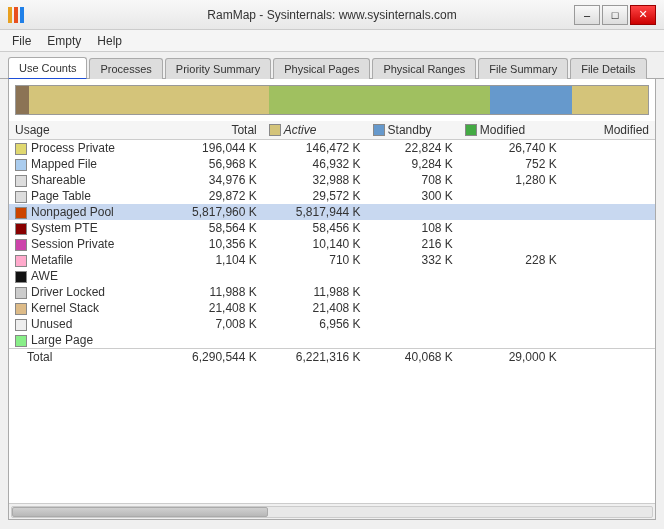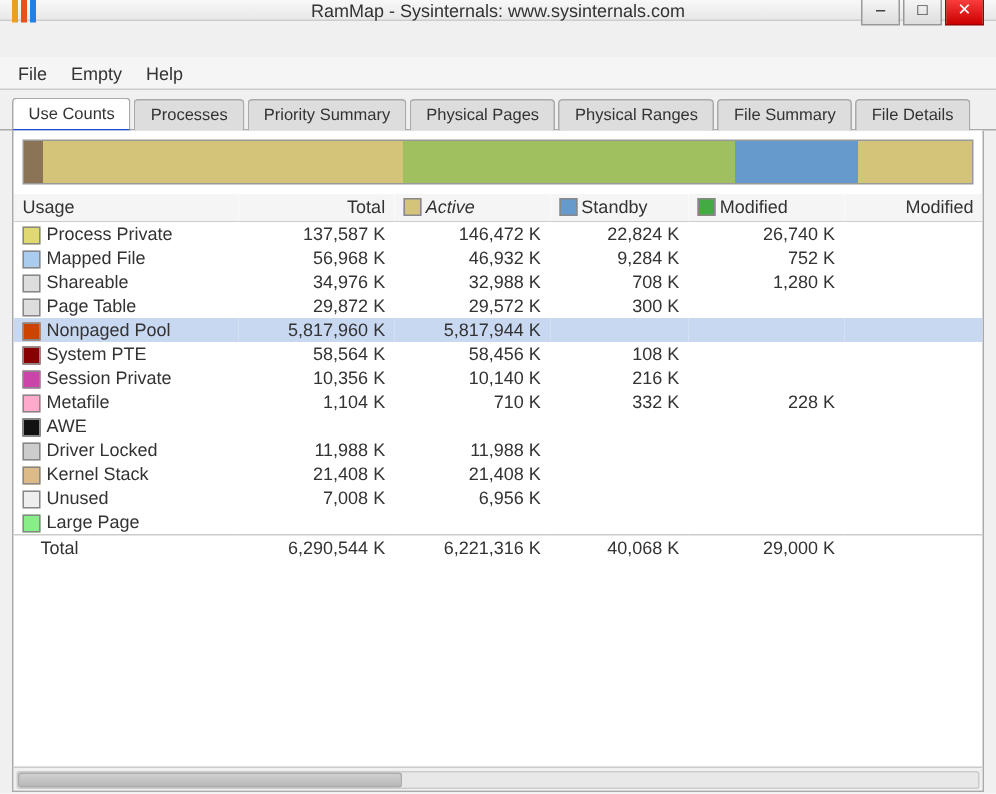--- a/index.html
+++ b/index.html
@@ -1,21 +1,21 @@
 <!DOCTYPE html>
 <html><head>
   <meta charset="utf-8">
   <style>
     * { box-sizing: border-box; margin: 0; padding: 0; }
     body { font-family: 'Segoe UI', Tahoma, Arial, sans-serif; font-size: 12px; background: #f0f0f0; width: 664px; height: 529px; overflow: hidden; }
     
     
     .title-bar {
       background: linear-gradient(to bottom, #f8f8f8, #e8e8e8);
-      height: 14px;
+      height: 30px;
       display: flex;
       align-items: center;
       justify-content: space-between;
       border-bottom: 1px solid #ccc;
       padding: 0 8px;
       user-select: none;
     }
     .title-bar-left {
       display: flex;
       align-items: center;
@@ -62,21 +62,20 @@
     }
     
     
     .menu-bar {
       background: #f5f5f5;
       height: 22px;
       display: flex;
       align-items: center;
       border-bottom: 1px solid #ccc;
       padding: 0 4px;
-      margin-top: 24px;
     }
     .menu-item {
       padding: 2px 8px;
       cursor: pointer;
       font-size: 12px;
       color: #333;
     }
     
     
     .tab-bar {
@@ -279,21 +278,21 @@
                 <span class="header-color-box" style="background:#44aa44;"></span>
                 Modified
               </div>
             </th>
             <th class="num" style="min-width:80px;">Modified</th>
           </tr>
         </thead>
         <tbody id="table-body">
         <tr>
               <td><span class="color-dot" style="background:#e0d870;"></span>Process Private</td>
-              <td class="num">137,587 K</td>
+              <td class="num">196,044 K</td>
               <td class="num">146,472 K</td>
               <td class="num">22,824 K</td>
               <td class="num">26,740 K</td>
               <td class="num"></td>
             </tr>
             <tr>
               <td><span class="color-dot" style="background:#aaccee;"></span>Mapped File</td>
               <td class="num">56,968 K</td>
               <td class="num">46,932 K</td>
               <td class="num">9,284 K</td>

